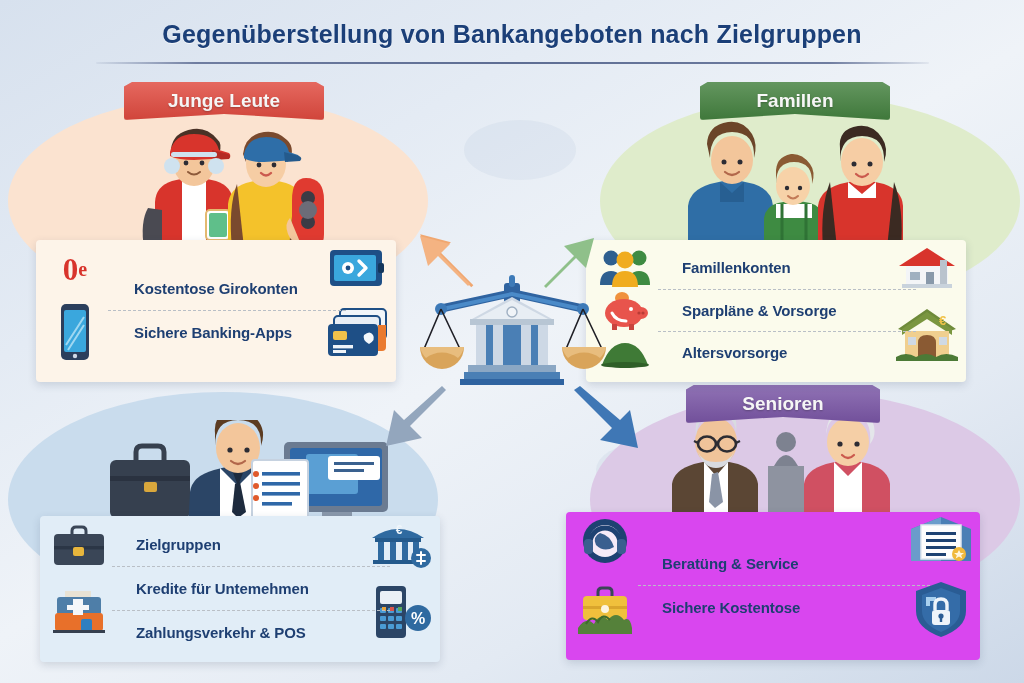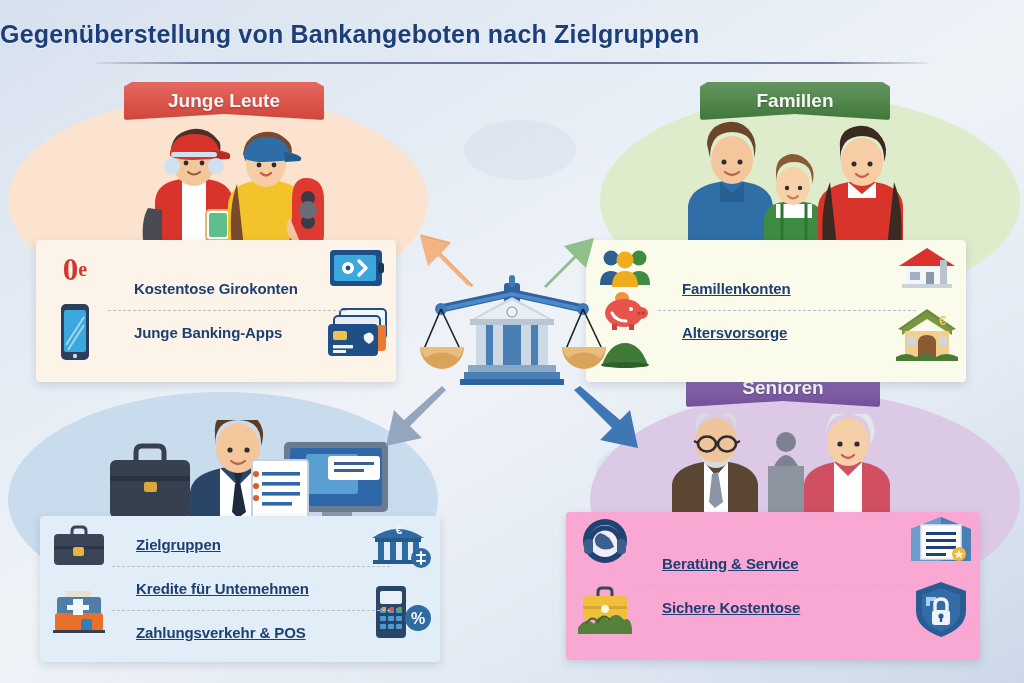--- a/index.html
+++ b/index.html
@@ -7,21 +7,21 @@
   body{
     width:1024px;height:683px;overflow:hidden;
     font-family:"Liberation Sans","DejaVu Sans",sans-serif;
     background:linear-gradient(150deg,#d7e1ee 0%,#e4ebf4 28%,#eff3f8 50%,#e3eaf3 74%,#ccd8e8 100%);
     position:relative;
   }
   #stage{position:absolute;left:0;top:0;width:1024px;height:683px;}
 
   
   .title{
-    position:absolute;left:0;top:20px;width:1024px;
+    position:absolute;left:0;top:20px;width:1024px;text-align:center;
     font-size:25px;font-weight:bold;color:#1b3f78;letter-spacing:.2px;
     text-shadow:0 1px 0 rgba(255,255,255,.65);
   }
   .title-rule{
     position:absolute;left:96px;top:62px;width:833px;height:2px;
     background:linear-gradient(90deg,rgba(120,135,165,.1),#6f7da0 12%,#5d6d93 50%,#6f7da0 88%,rgba(120,135,165,.1));
     border-radius:2px;
   }
 
   
@@ -40,55 +40,55 @@
     border-radius:3px;
   }
   .ribbon::after{
     content:"";position:absolute;left:0;top:0;right:0;bottom:0;
     background:linear-gradient(180deg,rgba(255,255,255,.17),rgba(0,0,0,.07));
     pointer-events:none;
   }
   .rb-young{left:124px;top:82px;width:200px;background:#e04a3f;}
   .rb-fam{left:700px;top:82px;width:190px;background:#44813f;}
   .rb-biz{left:112px;top:389px;width:224px;background:#3a6a9a;}
-  .rb-sen{left:686px;top:369px;width:194px;background:#7a56a6;}
+  .rb-sen{left:686px;top:385px;width:194px;background:#7a56a6;}
 
   
   .scene{position:absolute;overflow:hidden;}
   .sc-young{left:110px;top:118px;width:230px;height:130px;}
   .sc-fam{left:672px;top:118px;width:250px;height:130px;}
   .sc-biz{left:100px;top:420px;width:300px;height:110px;}
   .sc-sen{left:650px;top:414px;width:270px;height:110px;}
 
   
   .card{
     position:absolute;border-radius:4px;
     box-shadow:0 3px 9px rgba(40,60,90,.17);
     padding:6px 14px 8px 14px;box-sizing:border-box;
   }
   .c-young{left:36px;top:240px;width:360px;height:142px;background:#fdf4e9;}
   .c-fam{left:586px;top:240px;width:380px;height:142px;background:#fbfbec;}
   .c-biz{left:40px;top:516px;width:400px;height:146px;background:#e1edf7;}
-  .c-sen{left:566px;top:512px;width:414px;height:148px;background:#f9a8d4;}
+  .c-sen{left:566px;top:512px;width:414px;height:148px;background:#d946ef;}
 
   .rows{position:relative;height:100%;display:flex;flex-direction:column;justify-content:center;}
   .row{
     position:relative;height:44px;display:flex;align-items:center;
   }
   .row + .row{ }
   .row .rowline{
     position:absolute;left:58px;right:36px;top:0;height:0;
     border-top:1px dashed #b9bfc6;
   }
   .row:first-child .rowline{display:none;}
   .label{
     font-size:15px;font-weight:bold;color:#1e3f72;margin-left:84px;
     white-space:nowrap;letter-spacing:-.1px;
   }
-  .c-fam .label,.c-biz .label,.c-sen .label{margin-left:82px;text-decoration:underline;}
+  .c-fam .label,.c-biz .label,.c-sen .label{margin-left:82px;}
 
   
   .ic-left{position:absolute;left:6px;width:66px;display:flex;align-items:center;justify-content:center;}
   .ic-right{position:absolute;right:2px;width:74px;display:flex;align-items:center;justify-content:center;}
 
   svg{display:block;overflow:visible;}
 
   
   .centre{position:absolute;left:418px;top:275px;width:190px;height:120px;}
   .arrow{position:absolute;}
@@ -289,21 +289,21 @@
         <rect x="7" y="43" width="13" height="3" fill="#eef3f8"></rect>
         <path d="M38 28 q6 -5 9 0 q3 5 -4 9 q-7 -4 -5 -9z" fill="#f3f7fb"></path>
       </svg>
     </div>
     <div class="rows">
       <div class="row">
           <span class="label">Kostentose Girokonten</span>
         </div>
       <div class="row">
           <span class="rowline"></span>
-          <span class="label">Junge Banking-Apps</span>
+          <span class="label">Sichere Banking-Apps</span>
         </div>
     </div>
   </div>
 
   <div class="card c-fam">
     <div class="ic-left" style="top:4px;height:46px;">
       <svg width="54" height="40" viewBox="0 0 54 40">
         <circle cx="13" cy="11" r="7.5" fill="#2e5f8f"></circle>
           <path d="M2 38 q0 -14 11 -14 q11 0 11 14z" fill="#2e5f8f"></path>
         <circle cx="41" cy="11" r="7.5" fill="#3e8b42"></circle>
@@ -350,20 +350,24 @@
         <rect x="11" y="26" width="44" height="26" fill="#f0cf8f"></rect>
         <path d="M24 52 v-14 q0 -8 9 -8 q9 0 9 8 v14z" fill="#8a5a33"></path>
         <rect x="14" y="32" width="8" height="8" fill="#cfd9e4"></rect>
         <rect x="45" y="32" width="8" height="8" fill="#cfd9e4"></rect>
         <path d="M2 52 q10 -6 20 0 q10 -6 20 0 q10 -6 22 0 l0 4 h-62z" fill="#4c7a36"></path>
       </svg>
     </div>
     <div class="rows">
       <div class="row">
           <span class="label">Famillenkonten</span>
+        </div>
+      <div class="row">
+          <span class="rowline"></span>
+          <span class="label">Sparpläne &amp; Vorsorge</span>
         </div>
       <div class="row">
           <span class="rowline"></span>
           <span class="label">Altersvorsorge</span>
         </div>
     </div>
   </div>
 
   <div class="card c-biz">
     <div class="ic-left" style="top:6px;height:48px;">

